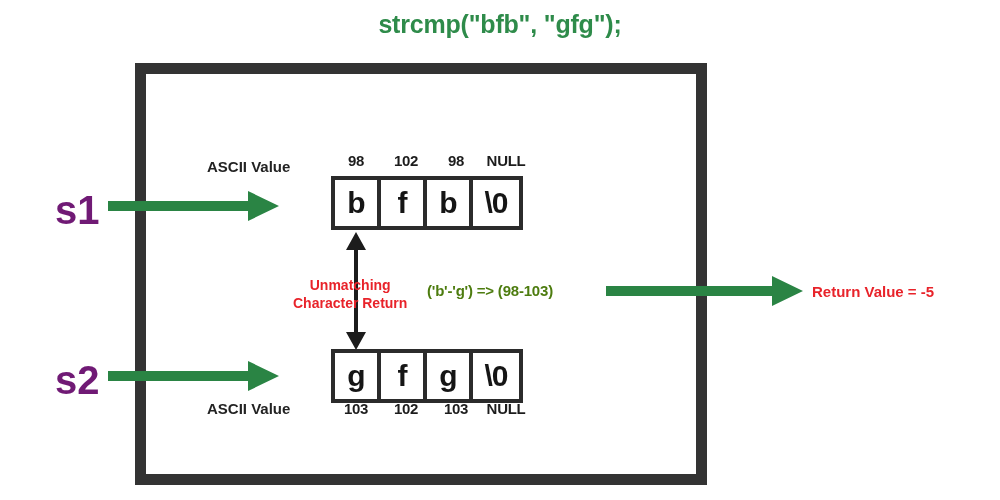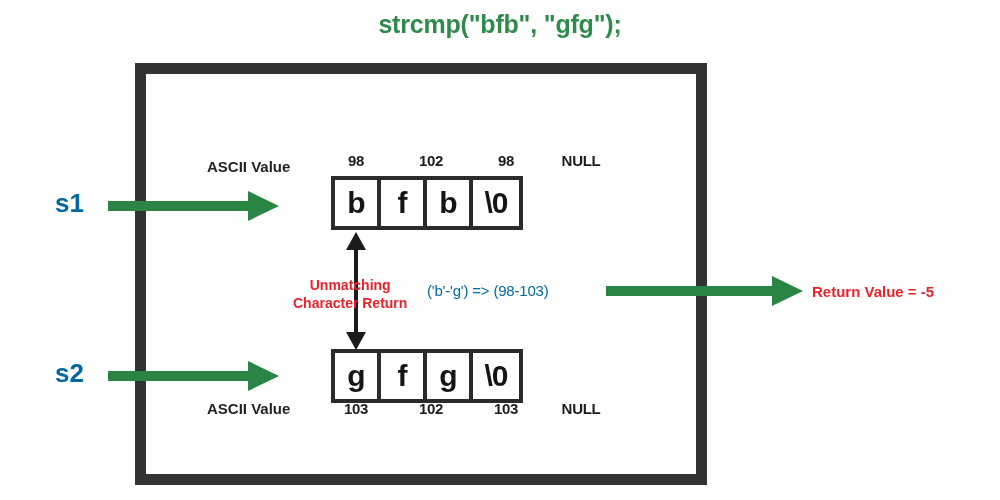--- a/index.html
+++ b/index.html
@@ -41,23 +41,23 @@
     width: 572px;
     height: 422px;
     border: 11px solid #333333;
     box-sizing: border-box;
     background: transparent;
   }
 
   
   .stream-label {
     position: absolute;
-    font-size: 26px;
-    font-weight: bold;
-    color: #0369a1;
+    font-size: 40px;
+    font-weight: bold;
+    color: #701a75;
     letter-spacing: 0px;
   }
   #label-s1 { left: 55px; top: 188px; }
   #label-s2 { left: 55px; top: 358px; text-align: center; }
 
   
   .garrow {
     position: absolute;
     display: block;
   }
@@ -100,21 +100,20 @@
     box-sizing: border-box;
     background: #ffffff;
     letter-spacing: -1px;
   }
   .cell:last-child { border-right: none; }
 
   
   .numrow {
     position: absolute;
     display: flex;
-    gap: 25px;
   }
   #nums-s1 { left: 331px; top: 152px; }
   #nums-s2 { left: 331px; top: 400px; }
   .numcell {
     width: 50px;
     text-align: center;
     font-size: 15px;
     font-weight: bold;
     color: #1c1c1c;
     letter-spacing: -0.3px;
@@ -145,22 +144,22 @@
     text-align: center;
     font-size: 15px;
   }
 
   
   #expr-note {
     position: absolute;
     left: 427px;
     top: 282px;
     font-size: 15px;
-    font-weight: normal;
-    color: #0369a1;
+    font-weight: bold;
+    color: #4d7c0f;
     white-space: nowrap;
     letter-spacing: -0.2px;
   }
 </style>
 </head>
 <body>
 
 <div id="canvas">
 
   <div class="title">strcmp("bfb", "gfg");</div>

